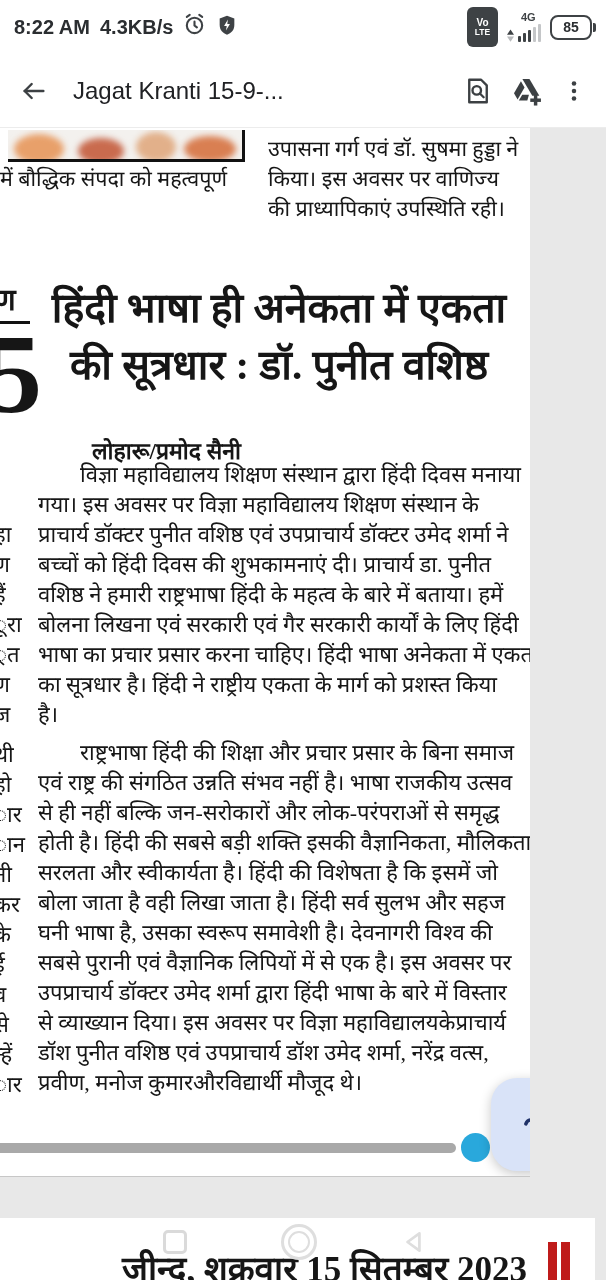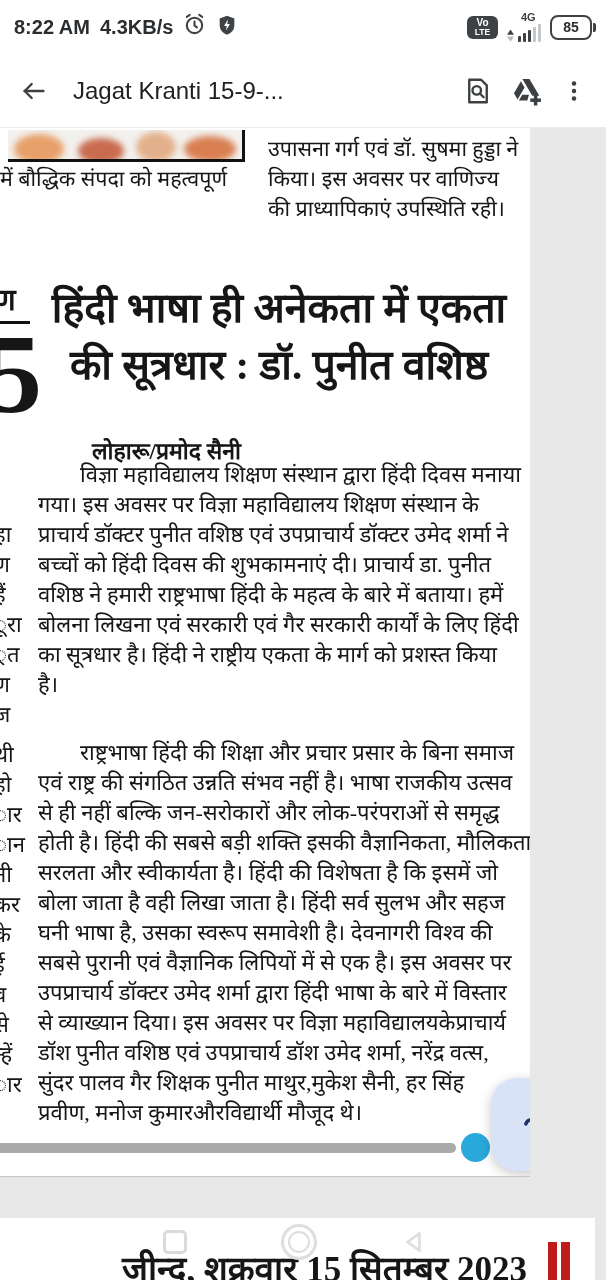--- a/index.html
+++ b/index.html
@@ -8,21 +8,21 @@
     background:#fff;overflow:hidden;
     font-family:"Liberation Sans","DejaVu Sans",sans-serif;
     padding-left:12px;
     -webkit-font-smoothing:antialiased;
   }
   
   .statusbar{position:absolute;top:0;left:0;width:606px;height:54px;background:#fff;
     display:flex;align-items:center;justify-content:space-between;padding:0 14px;box-sizing:border-box;}
   .sb-left{display:flex;align-items:center;gap:10px;color:#2b2e31;font-size:20px;font-weight:700;}
   .sb-right{display:flex;align-items:center;gap:9px;}
-  .volte-badge{background:#3e4245;color:#fff;border-radius:6px;width:31px;height:23px;
+  .volte-badge{background:#3e4245;color:#fff;border-radius:6px;width:31px;height:40px;
     display:flex;flex-direction:column;align-items:center;justify-content:center;line-height:1;}
   .volte-badge .l1{font-size:10px;font-weight:700;}
   .volte-badge .l2{font-size:8.5px;font-weight:700;}
   .sigwrap{display:flex;flex-direction:column;align-items:flex-start;line-height:1;}
   .sig4g{font-size:11px;color:#3e4245;font-weight:700;margin-left:14px;margin-bottom:1px;}
   .sigrow{display:flex;align-items:flex-end;gap:2px;}
   .arrows{display:flex;flex-direction:column;gap:1px;margin-right:2px;}
   .bar{width:3px;background:#3e4245;border-radius:1px;}
   .bar.dim{background:#c4c6c8;}
   .battery{position:relative;width:42px;height:25px;border:2.5px solid #3e4245;border-radius:8px;
@@ -207,37 +207,37 @@
 
       <div class="byline">लोहारू/प्रमोद सैनी</div>
 
       <div class="bodyblock" style="top:332px">
         <div class="bl indent">विज्ञा महाविद्यालय शिक्षण संस्थान द्वारा हिंदी दिवस मनाया</div>
         <div class="bl">गया। इस अवसर पर विज्ञा महाविद्यालय शिक्षण संस्थान के</div>
         <div class="bl">प्राचार्य डॉक्टर पुनीत वशिष्ठ एवं उपप्राचार्य डॉक्टर उमेद शर्मा ने</div>
         <div class="bl">बच्चों को हिंदी दिवस की शुभकामनाएं दी। प्राचार्य डा. पुनीत</div>
         <div class="bl">वशिष्ठ ने हमारी राष्ट्रभाषा हिंदी के महत्व के बारे में बताया। हमें</div>
         <div class="bl">बोलना लिखना एवं सरकारी एवं गैर सरकारी कार्यों के लिए हिंदी</div>
+        <div class="bl">भाषा का प्रचार प्रसार करना चाहिए। हिंदी भाषा अनेकता में एकता</div>
         <div class="bl">का सूत्रधार है। हिंदी ने राष्ट्रीय एकता के मार्ग को प्रशस्त किया</div>
         <div class="bl">है।</div>
       </div>
 
       <div class="bodyblock" style="top:610px">
         <div class="bl indent">राष्ट्रभाषा हिंदी की शिक्षा और प्रचार प्रसार के बिना समाज</div>
         <div class="bl">एवं राष्ट्र की संगठित उन्नति संभव नहीं है। भाषा राजकीय उत्सव</div>
         <div class="bl">से ही नहीं बल्कि जन-सरोकारों और लोक-परंपराओं से समृद्ध</div>
         <div class="bl">होती है। हिंदी की सबसे बड़ी शक्ति इसकी वैज्ञानिकता, मौलिकता,</div>
         <div class="bl">सरलता और स्वीकार्यता है। हिंदी की विशेषता है कि इसमें जो</div>
         <div class="bl">बोला जाता है वही लिखा जाता है। हिंदी सर्व सुलभ और सहज</div>
         <div class="bl">घनी भाषा है, उसका स्वरूप समावेशी है। देवनागरी विश्व की</div>
         <div class="bl">सबसे पुरानी एवं वैज्ञानिक लिपियों में से एक है। इस अवसर पर</div>
         <div class="bl">उपप्राचार्य डॉक्टर उमेद शर्मा द्वारा हिंदी भाषा के बारे में विस्तार</div>
         <div class="bl">से व्याख्यान दिया। इस अवसर पर विज्ञा महाविद्यालयकेप्राचार्य</div>
         <div class="bl">डॉश पुनीत वशिष्ठ एवं उपप्राचार्य डॉश उमेद शर्मा, नरेंद्र वत्स,</div>
-        <div class="bl">सुंदर पालव गैर शिक्षक पुनीत माथुर,मुकेश सैनी, हर सिंह</div>
         <div class="bl">प्रवीण, मनोज कुमारऔरविद्यार्थी मौजूद थे।</div>
       </div>
 
       <div class="hscroll-track"></div>
       <div class="hscroll-thumb"></div>
 
       <div class="fab">
         <span>
           <svg width="42" height="42" viewBox="0 0 24 24" fill="none" stroke="#1f3168" stroke-width="2" stroke-linecap="round">
             <path d="M4.5 12.5 C5.5 9.5, 8.5 9.5, 9 12.2"></path>

